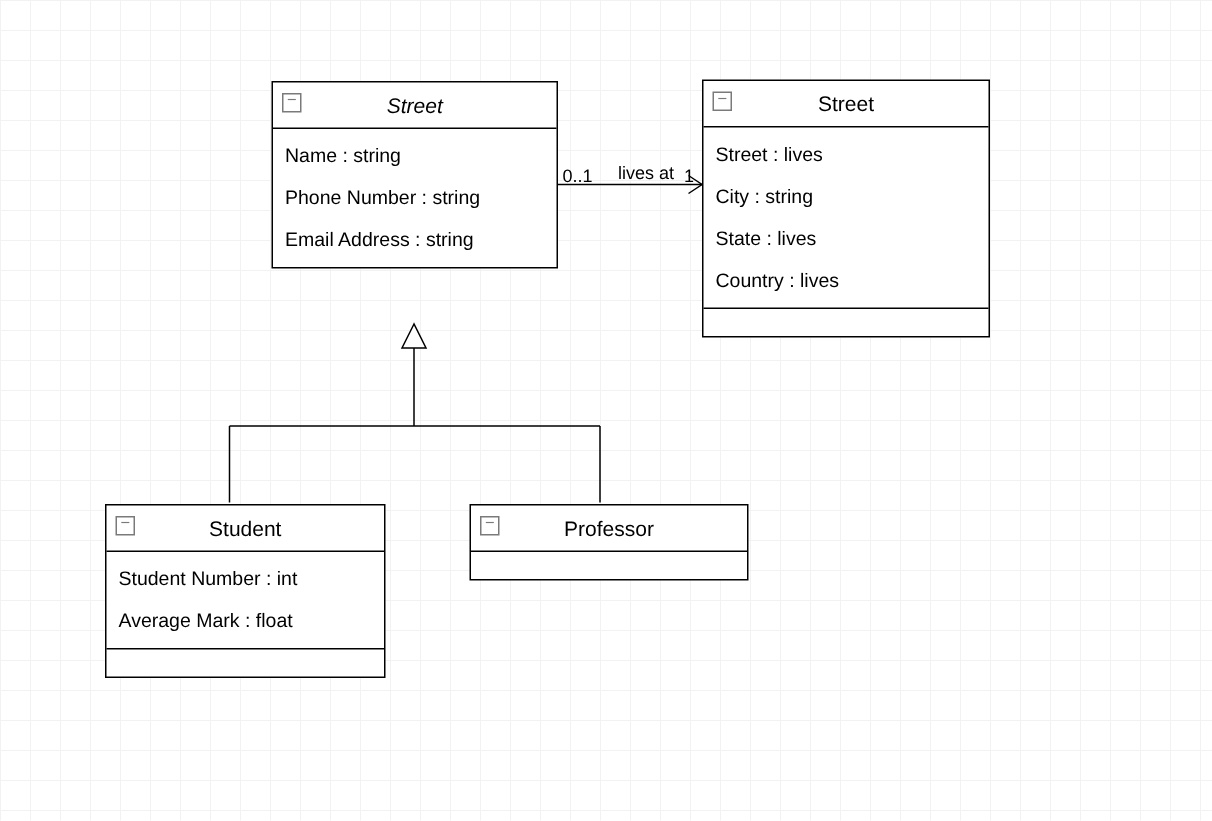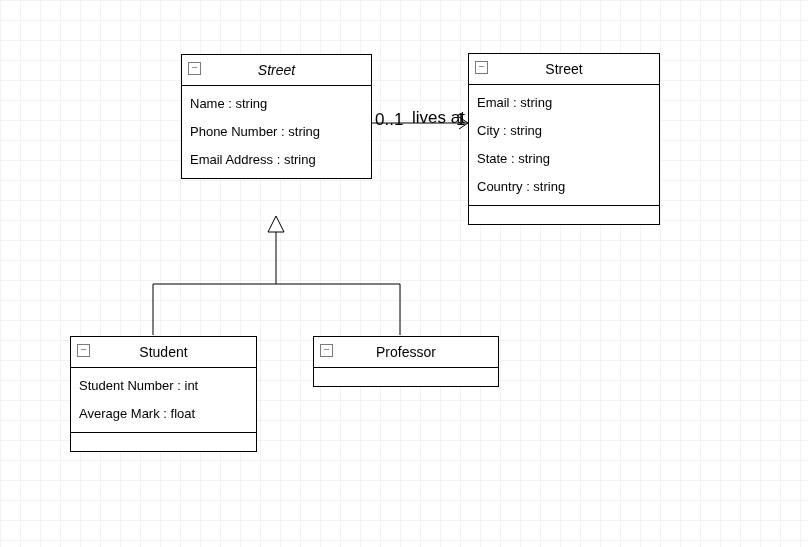--- a/index.html
+++ b/index.html
@@ -55,21 +55,21 @@
     font-style:normal;
   }
   svg.conn{
     position:absolute;
     left:0;top:0;
     width:808px;height:547px;
     pointer-events:none;
   }
   .assoc-label{
     position:absolute;
-    font-size:17px;
+    font-size:12px;
     background:transparent;
   }
 </style>
 </head>
 <body>
 
 <svg class="conn">
 
   <g>
     <line x1="372" y1="123" x2="468" y2="123" stroke="#000" stroke-width="1"></line>
@@ -101,24 +101,24 @@
     <div class="attr-row">Email Address : string</div>
   </div>
 </div>
 
 <div class="class-box" style="left:468px;top:53px;width:192px;">
   <div class="compartment title-compartment">
     <span class="minus">−</span>
     <span>Street</span>
   </div>
   <div class="compartment attr-compartment">
-    <div class="attr-row">Email : string</div>
+    <div class="attr-row">Street : lives</div>
     <div class="attr-row">City : string</div>
-    <div class="attr-row">State : string</div>
-    <div class="attr-row">Country : string</div>
+    <div class="attr-row">State : lives</div>
+    <div class="attr-row">Country : lives</div>
   </div>
   <div class="compartment" style="height:18px;"></div>
 </div>
 
 <div class="class-box" style="left:70px;top:336px;width:187px;">
   <div class="compartment title-compartment">
     <span class="minus">−</span>
     <span>Student</span>
   </div>
   <div class="compartment attr-compartment">

